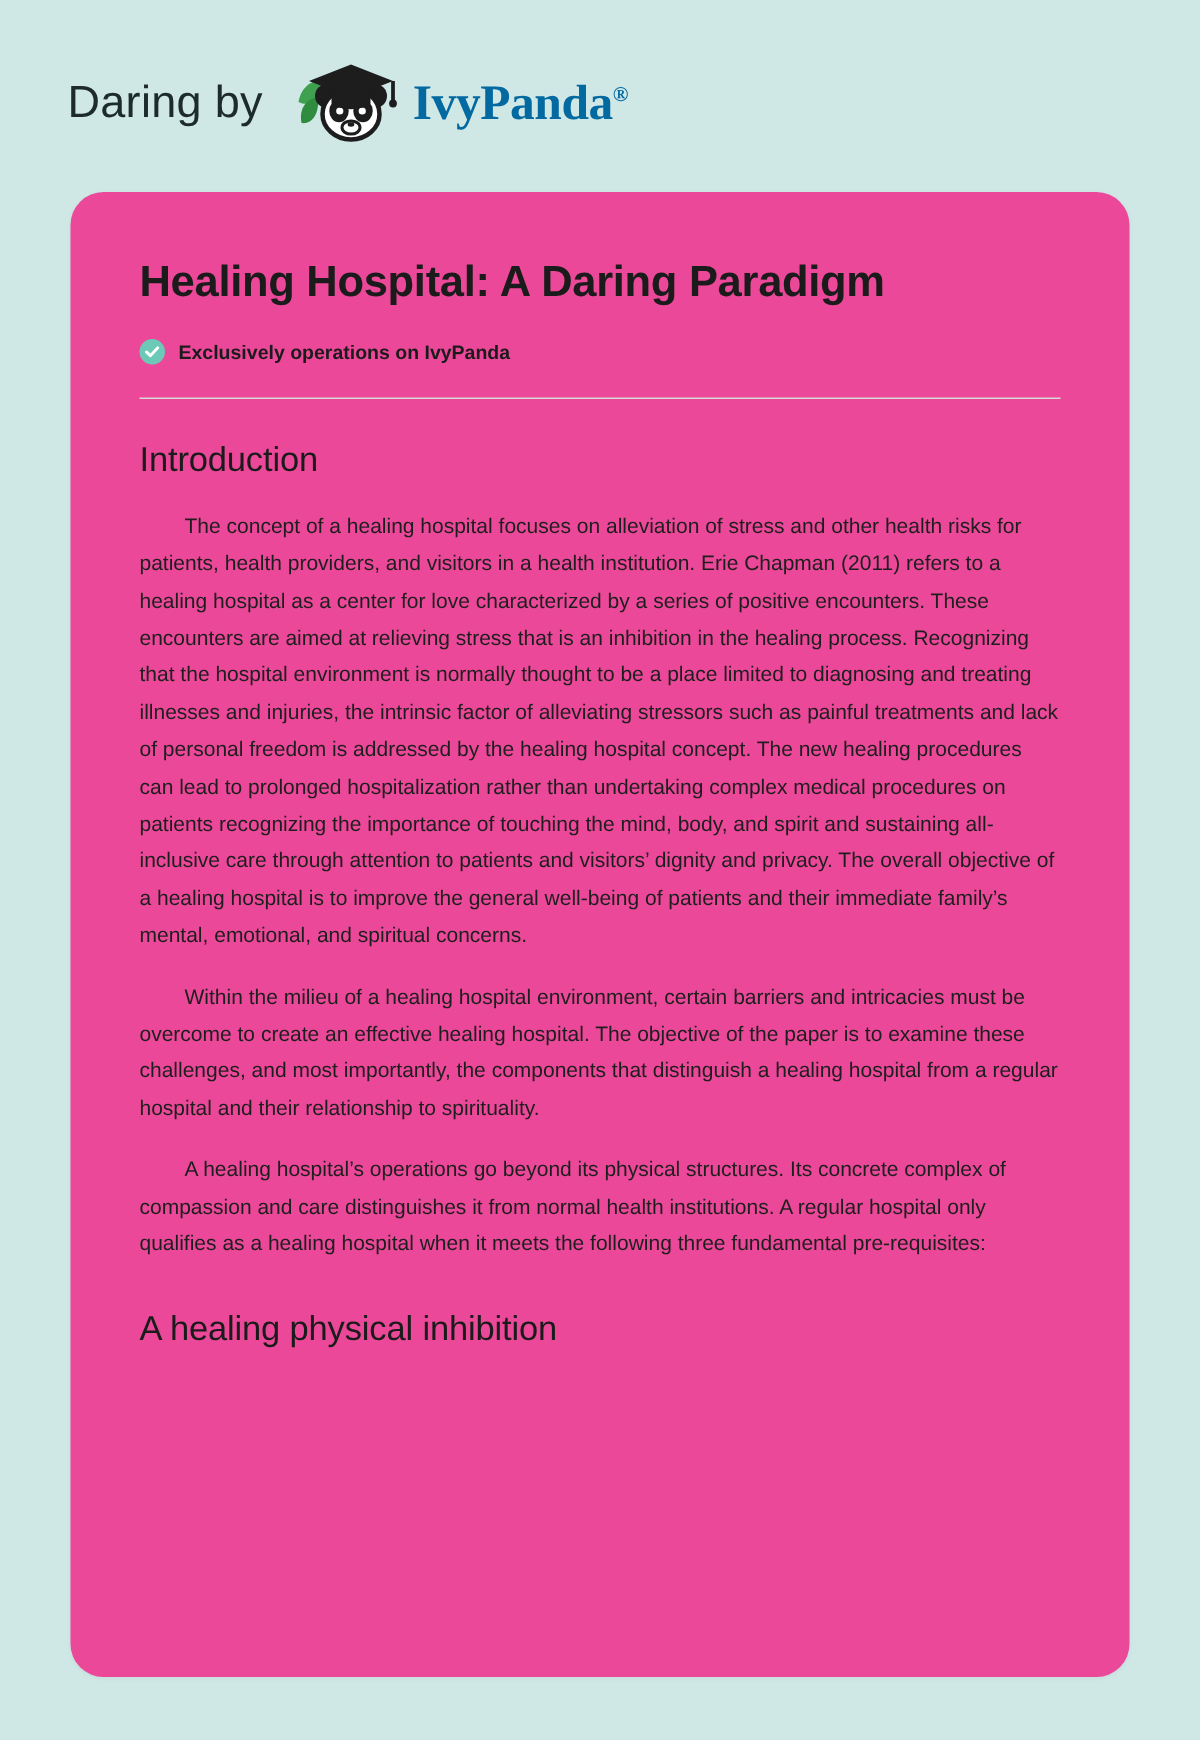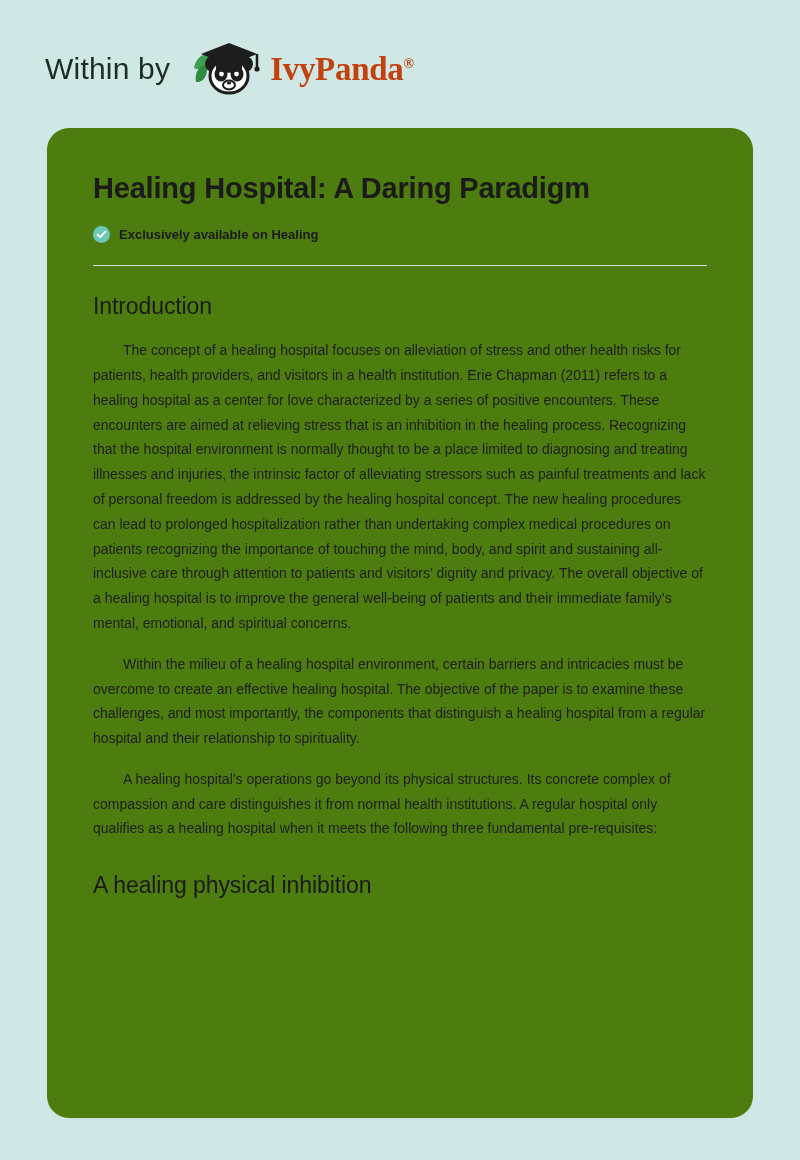--- a/index.html
+++ b/index.html
@@ -37,34 +37,34 @@
   .brand-mark {
     position: relative;
     width: 78px;
     height: 62px;
     flex: none;
   }
   .brand-name {
     font-family: "Liberation Serif", serif;
     font-weight: bold;
     font-size: 33px;
-    color: #c2410c;
+    color: #0369a1;
     letter-spacing: -0.3px;
     position: relative;
   }
   .brand-reg {
     font-family: "Liberation Serif", serif;
     font-size: 14px;
     vertical-align: super;
     font-weight: bold;
   }
 
   
   .paper {
-    background: #4d7c0f;
+    background: #ec4899;
     border-radius: 22px;
     margin: 0 47px 30px 47px;
     padding: 42px 46px 40px 46px;
     min-height: 990px;
     box-shadow: 0 1px 3px rgba(0,0,0,0.04);
   }
   .doc-title {
     font-family: "Liberation Sans", sans-serif;
     font-size: 29px;
     font-weight: bold;
@@ -117,21 +117,21 @@
     margin: 0 0 16px 0;
     text-indent: 30px;
     text-align: left;
   }
   p.para.last { margin-bottom: 0; }
 </style>
 </head>
 <body>
 
 <div class="page-header">
-  <span class="essay-by">Within by</span>
+  <span class="essay-by">Daring by</span>
   <span class="brand-lockup">
     <span class="brand-mark">
       <svg width="78" height="62" viewBox="0 0 78 62" xmlns="http://www.w3.org/2000/svg">
 
         <path d="M10 30 C12 18, 22 14, 28 16 C26 28, 18 34, 10 30 Z" fill="#3fa14f"></path>
         <path d="M12 44 C10 34, 16 27, 23 27 C24 38, 19 45, 12 44 Z" fill="#2f8b3e"></path>
 
         <circle cx="29" cy="26" r="8" fill="#1d1d1d"></circle>
         <circle cx="61" cy="26" r="8" fill="#1d1d1d"></circle>
 
@@ -158,21 +158,21 @@
 <div class="paper">
 
   <h1 class="doc-title">Healing Hospital: A Daring Paradigm</h1>
 
   <div class="exclusive-row">
     <span class="check-badge">
       <svg width="11" height="11" viewBox="0 0 11 11" xmlns="http://www.w3.org/2000/svg">
         <path d="M1.6 5.6 L4.2 8.1 L9.2 2.8" fill="none" stroke="#ffffff" stroke-width="1.9" stroke-linecap="round" stroke-linejoin="round"></path>
       </svg>
     </span>
-    <span class="exclusive-text">Exclusively available on Healing</span>
+    <span class="exclusive-text">Exclusively operations on IvyPanda</span>
   </div>
 
   <div class="divider"></div>
 
   <h2 class="section">Introduction</h2>
   <p class="para">The concept of a healing hospital focuses on alleviation of stress and other health risks for patients, health providers, and visitors in a health institution. Erie Chapman (2011) refers to a healing hospital as a center for love characterized by a series of positive encounters. These encounters are aimed at relieving stress that is an inhibition in the healing process. Recognizing that the hospital environment is normally thought to be a place limited to diagnosing and treating illnesses and injuries, the intrinsic factor of alleviating stressors such as painful treatments and lack of personal freedom is addressed by the healing hospital concept. The new healing procedures can lead to prolonged hospitalization rather than undertaking complex medical procedures on patients recognizing the importance of touching the mind, body, and spirit and sustaining all-inclusive care through attention to patients and visitors’ dignity and privacy. The overall objective of a healing hospital is to improve the general well-being of patients and their immediate family’s mental, emotional, and spiritual concerns.</p>
   <p class="para">Within the milieu of a healing hospital environment, certain barriers and intricacies must be overcome to create an effective healing hospital. The objective of the paper is to examine these challenges, and most importantly, the components that distinguish a healing hospital from a regular hospital and their relationship to spirituality.</p>
 
   <p class="para">A healing hospital’s operations go beyond its physical structures. Its concrete complex of compassion and care distinguishes it from normal health institutions. A regular hospital only qualifies as a healing hospital when it meets the following three fundamental pre-requisites:</p>
 

